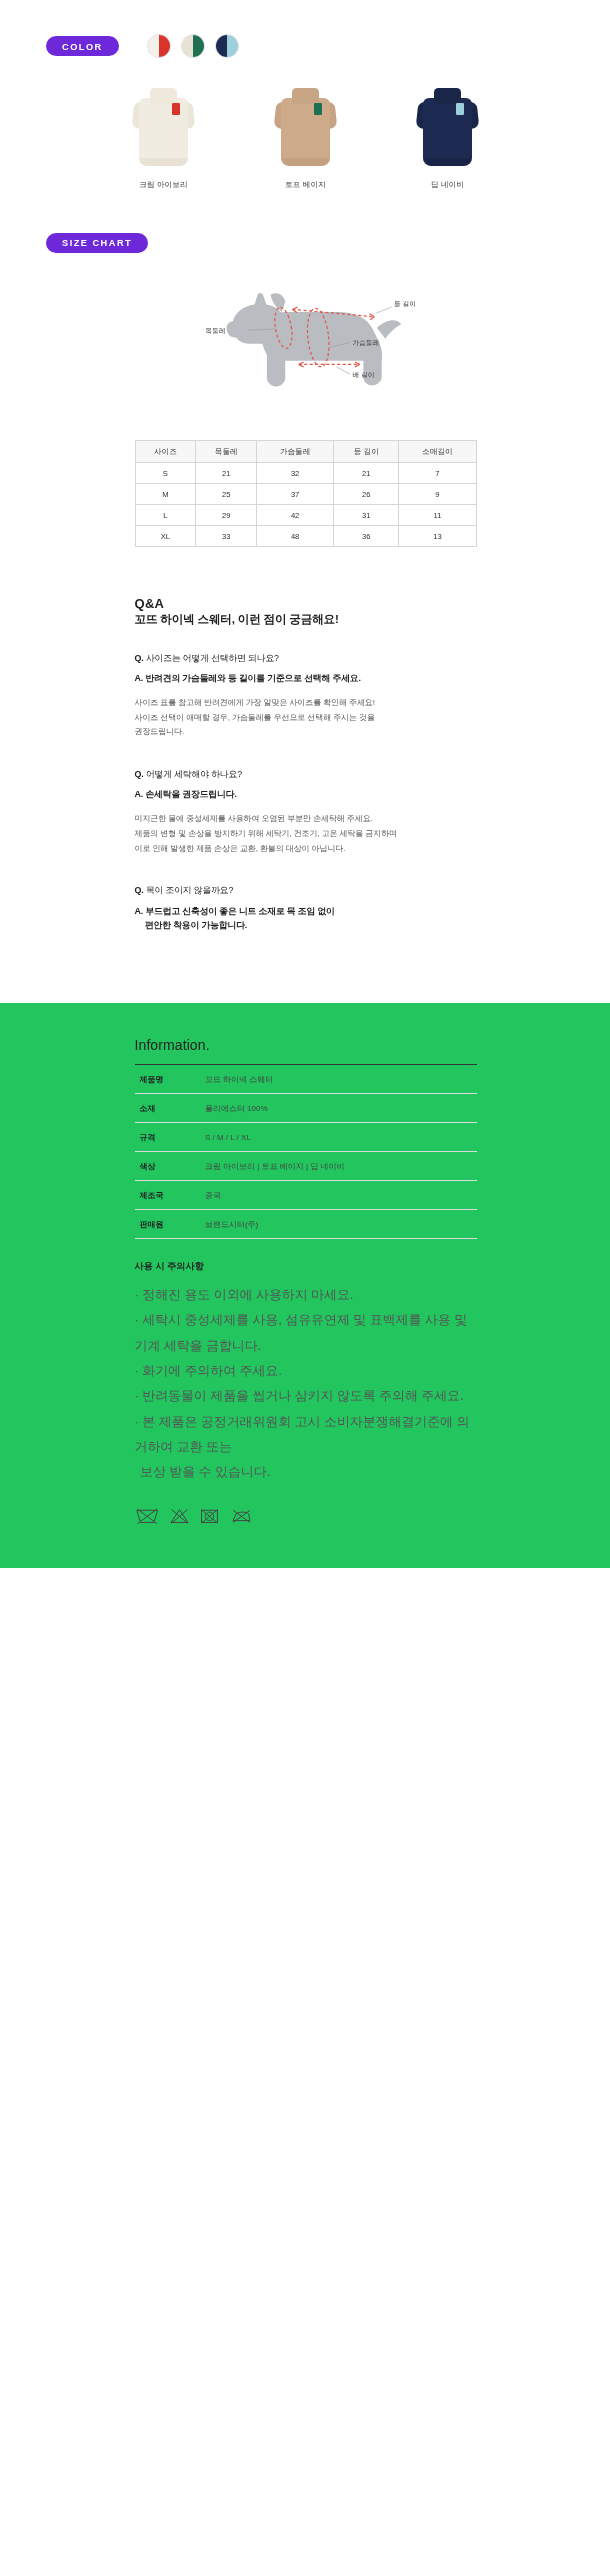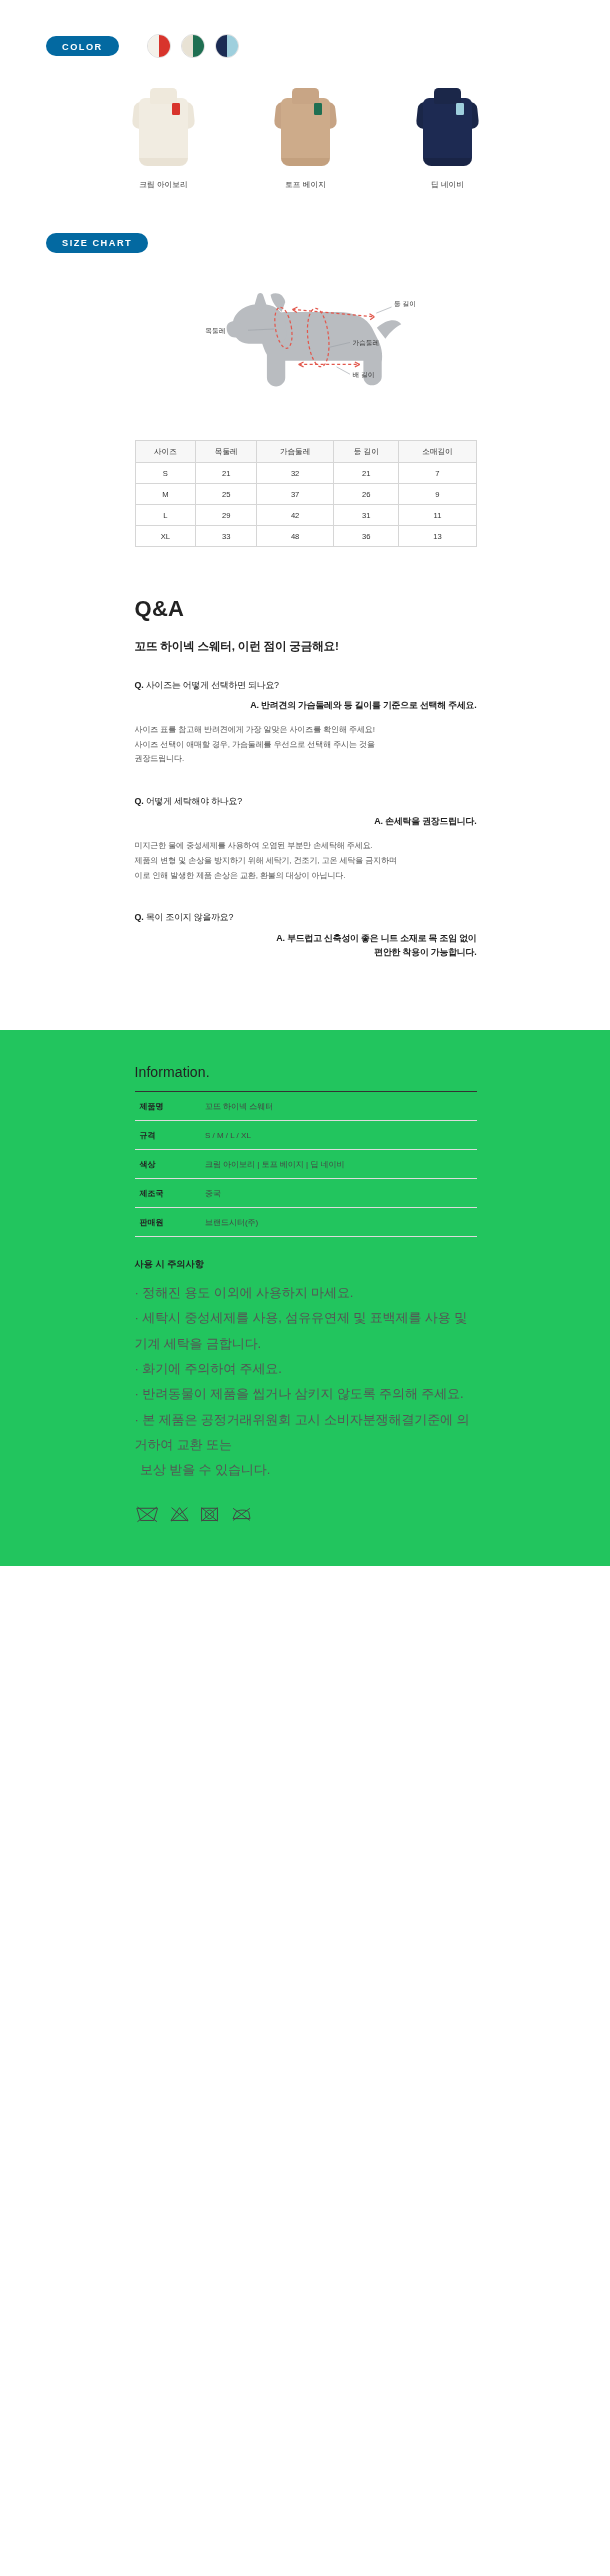--- a/index.html
+++ b/index.html
@@ -11,21 +11,21 @@
     width: 611px;
     font-family: "Liberation Sans", sans-serif;
     color: #222;
     -webkit-font-smoothing: antialiased;
   }
   .page { width: 611px; position: relative; }
 
   
   .pill {
     display: inline-block;
-    background: #0369a1;
+    background: #6d28d9;
     color: #fff;
     font-size: 9.2px;
     font-weight: bold;
     letter-spacing: 1.5px;
     padding: 5.5px 16px 4.9px;
     border-radius: 11px;
   }
 
   
   .color-sec { padding: 34px 0 0 0; }
@@ -124,37 +124,37 @@
   .size-table thead th {
     background: #f7f7f7;
     font-size: 7.6px;
     color: #333;
   }
 
   
   .qa-sec { padding: 49px 0 43px; }
   .qa-inner { width: 342px; margin: 0 auto; }
   .qa-title {
-    font-size: 22px; font-weight: bold; letter-spacing: 0.3px;
-    margin: 0 0 17px 0;
+    font-size: 13px; font-weight: bold; letter-spacing: 0.3px;
+    margin: 0 0 1px 0;
   }
   .qa-sub {
     font-size: 11.6px; font-weight: bold;
     margin: 0 0 24.4px 0;
     letter-spacing: -0.2px;
   }
   .qa-block { margin-bottom: 28px; }
   .qa-q {
     font-size: 8.9px; margin: 0 0 7.3px 0;
     letter-spacing: -0.2px;
   }
   .qa-q b { font-weight: bold; margin-right: 2.4px; }
   .qa-a {
     font-size: 8.9px; font-weight: bold; margin: 0 0 9.8px 0;
-    letter-spacing: -0.2px; line-height: 1.55; text-align: right;
+    letter-spacing: -0.2px; line-height: 1.55;
   }
   .qa-a .mark { margin-right: 2.4px; }
   .qa-a .indent { display: block; padding-left: 10.4px; }
   .qa-p {
     font-size: 8px; color: #555; line-height: 1.85;
     margin: 0; letter-spacing: -0.1px;
   }
 
   
   .info-sec { background: #22c55e; padding: 34px 0 43px; }
@@ -428,20 +428,24 @@
     <div class="info-inner">
       <h2 class="info-title">Information.</h2>
 
       <table class="info-table">
         <tbody>
           <tr>
             <th>제품명</th>
             <td>꼬뜨 하이넥 스웨터</td>
           </tr>
           <tr>
+            <th>소재</th>
+            <td>폴리에스터 100%</td>
+          </tr>
+          <tr>
             <th>규격</th>
             <td>S / M / L / XL</td>
           </tr>
           <tr>
             <th>색상</th>
             <td>크림 아이보리 | 토프 베이지 | 딥 네이비</td>
           </tr>
           <tr>
             <th>제조국</th>
             <td>중국</td>

